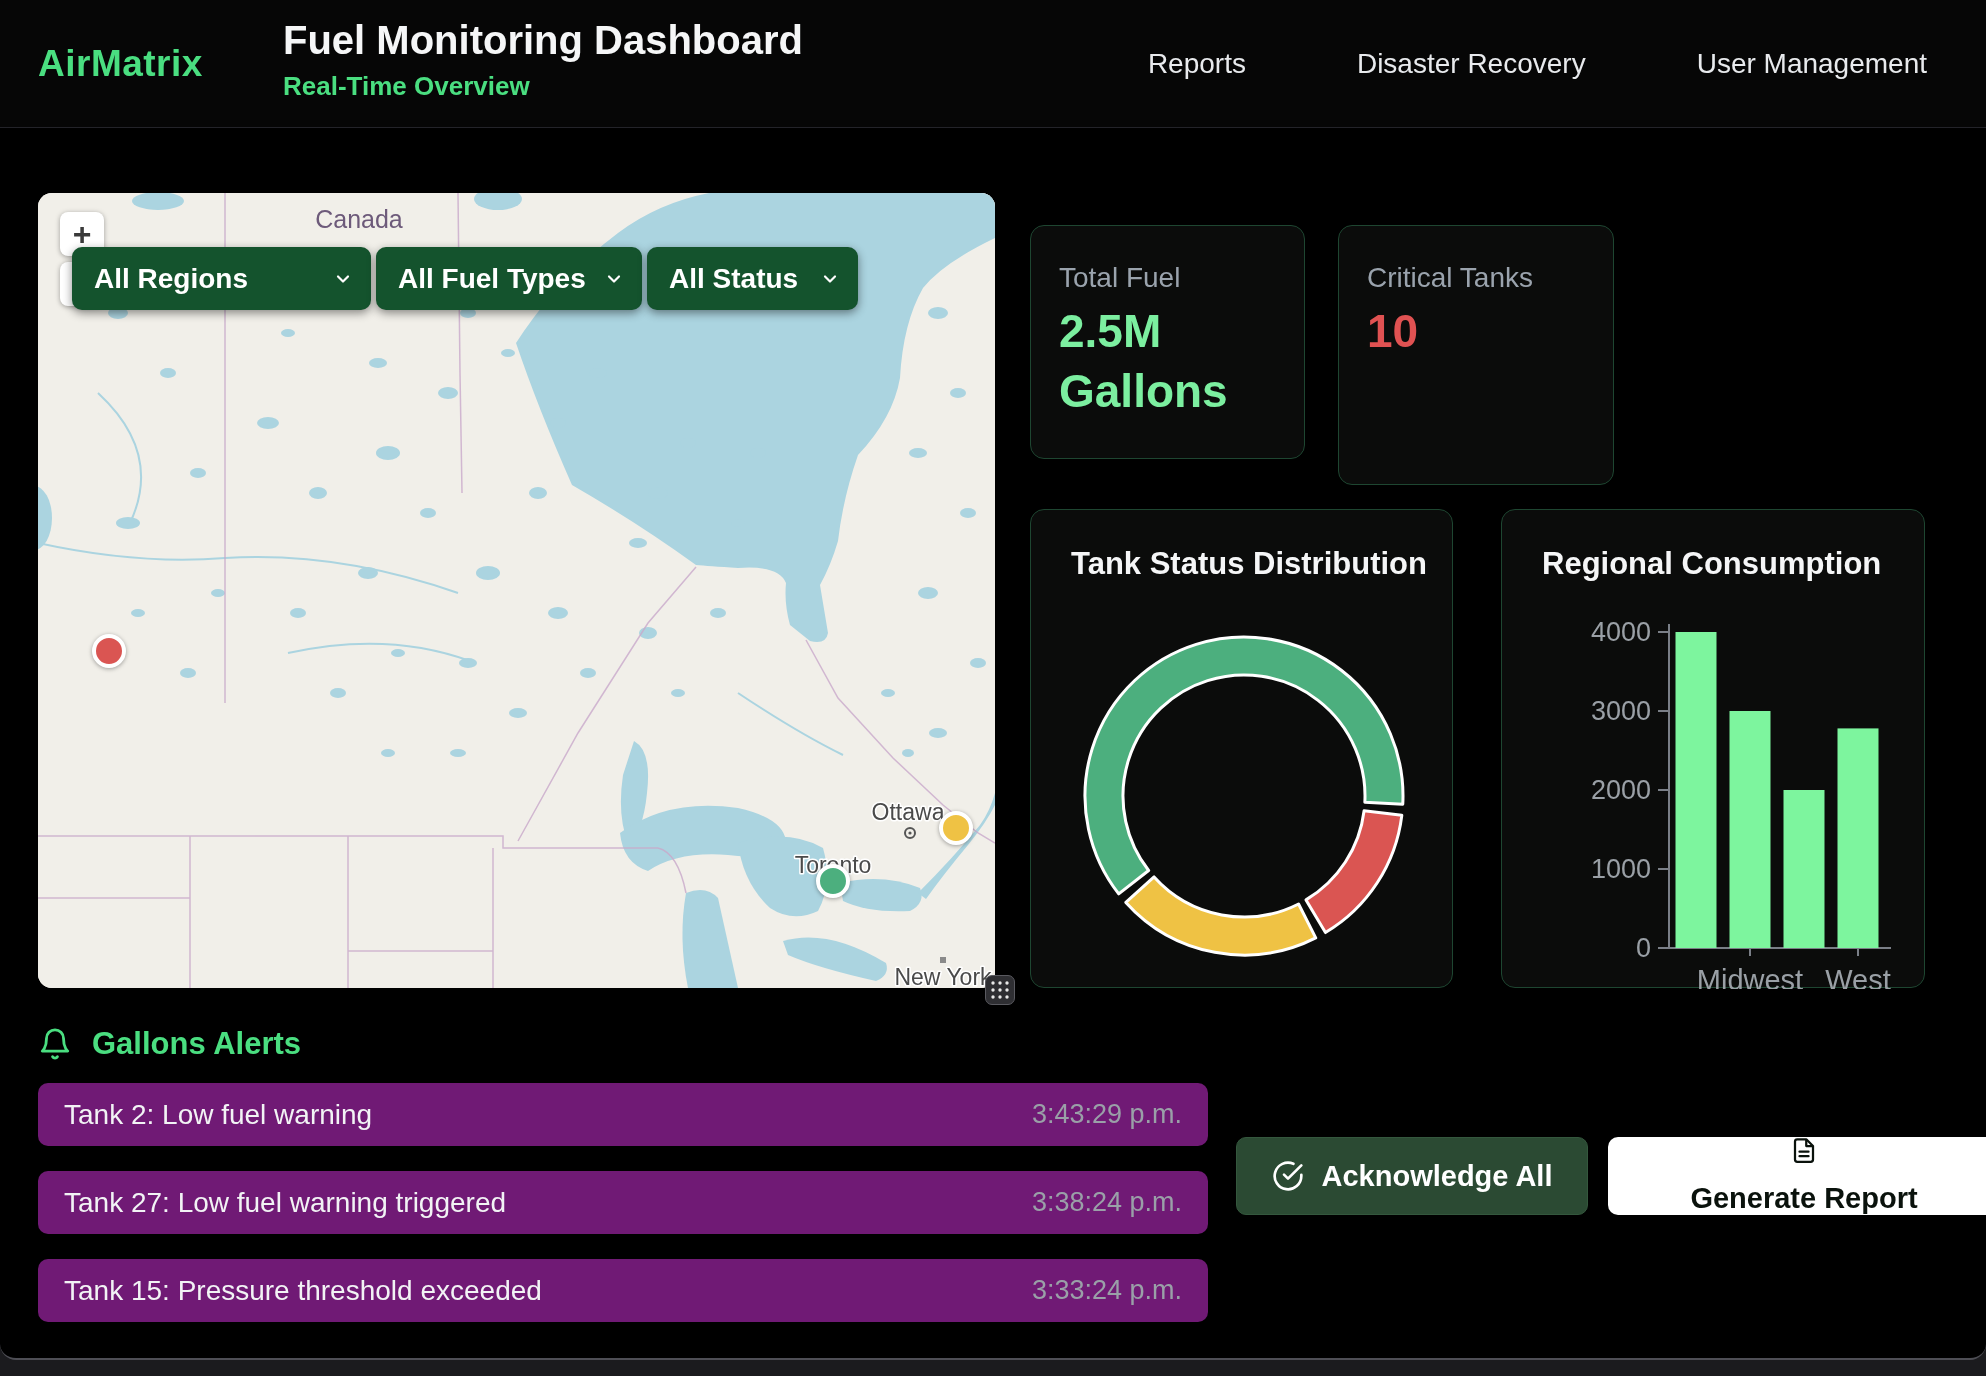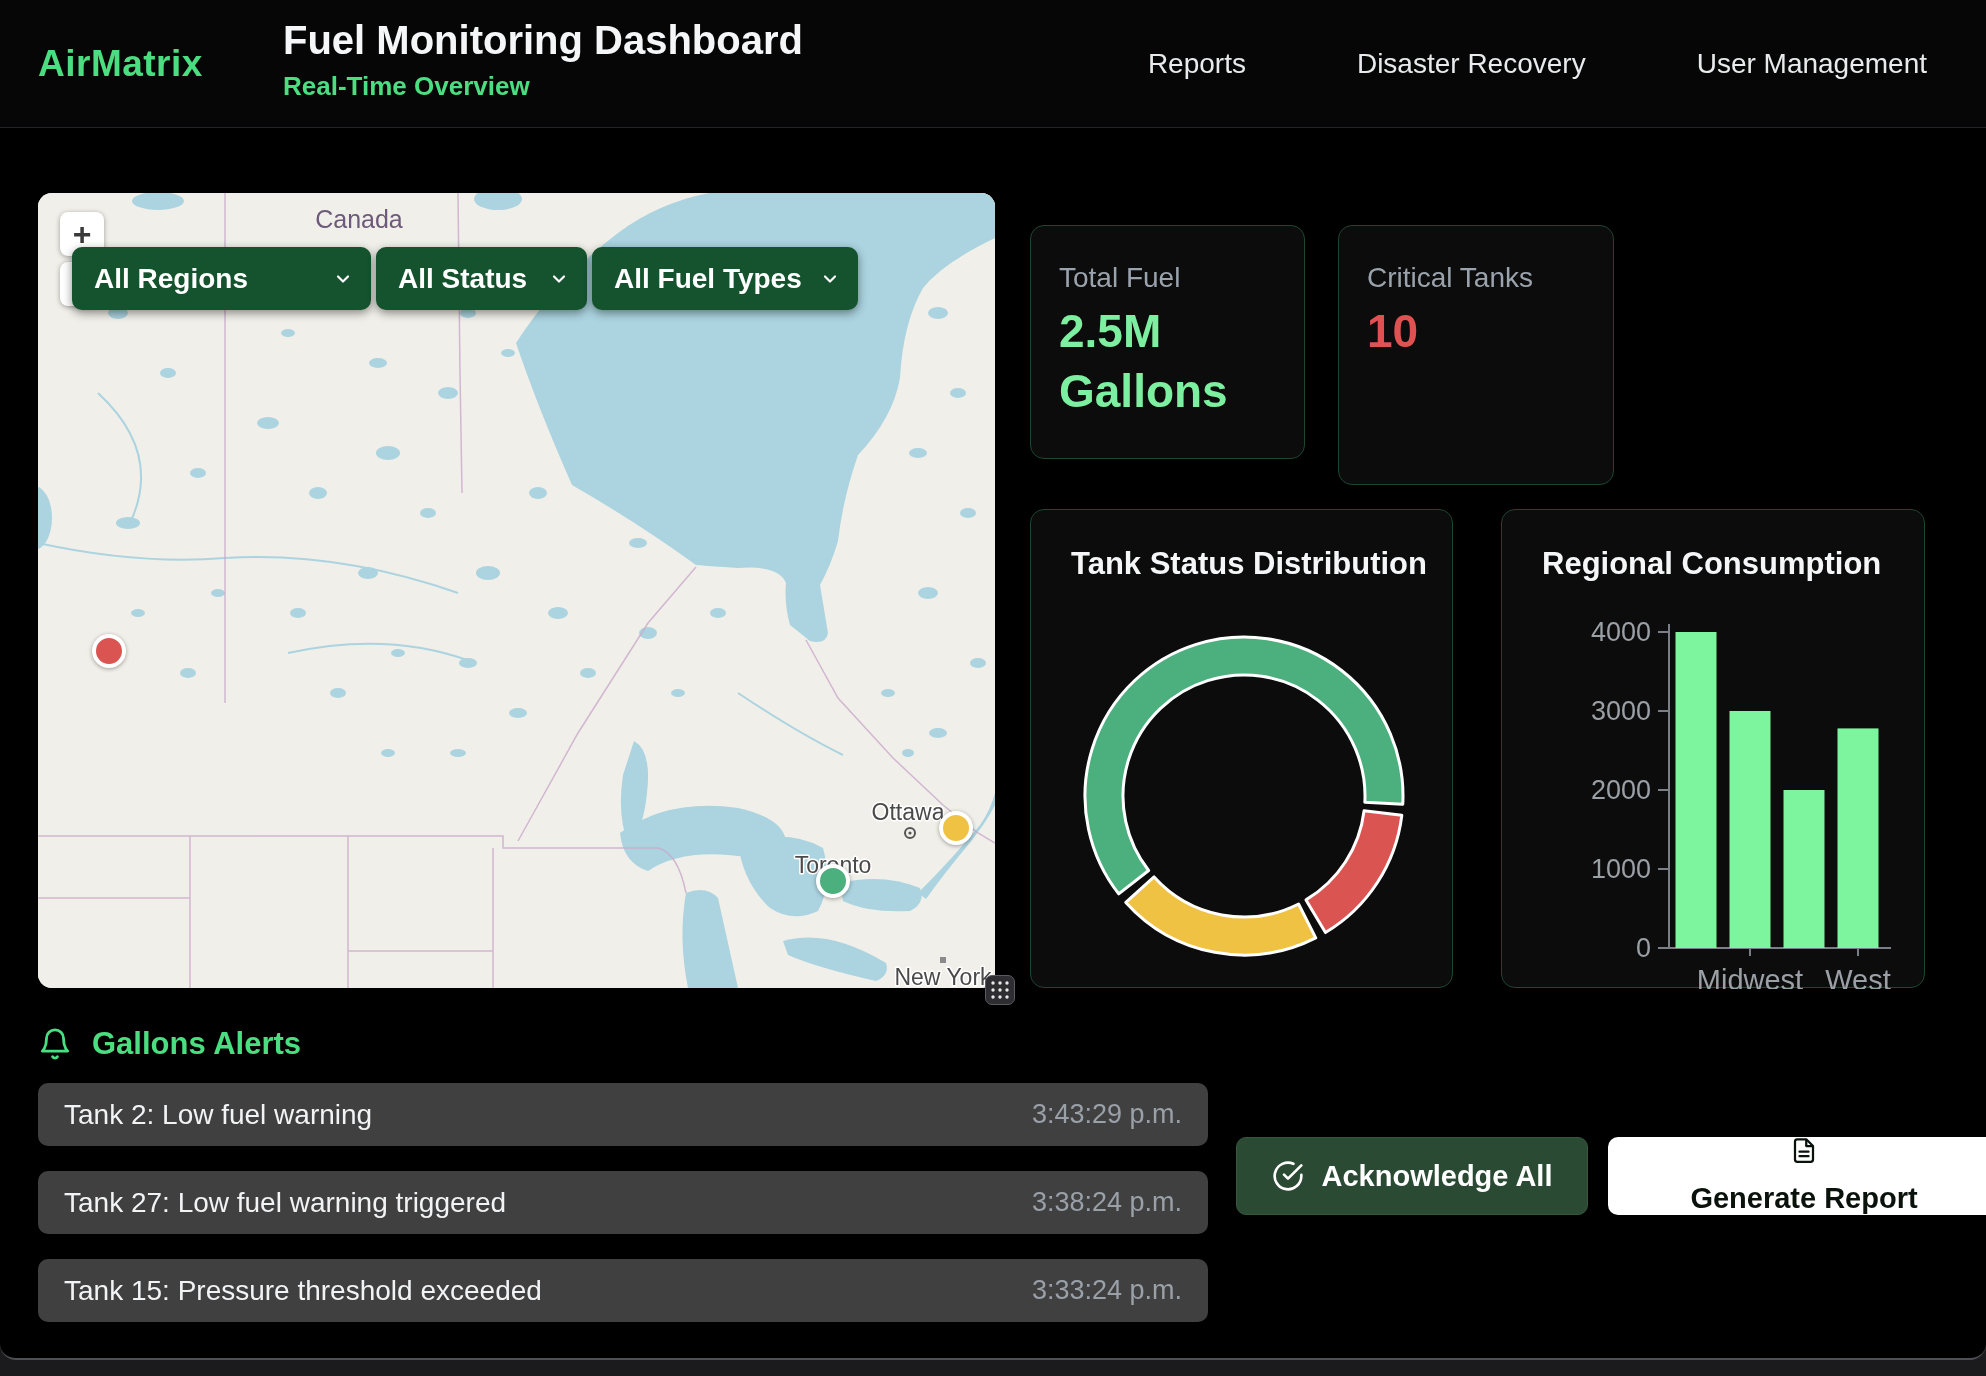--- a/index.html
+++ b/index.html
@@ -49,21 +49,21 @@
   .c2{left:1338px;top:225px;width:276px;height:260px;}
   .c3{left:1647px;top:225px;width:278px;height:234px;}
   
   .chart-card-title{position:absolute;left:40px;top:36px;font-size:31px;font-weight:700;color:#f5f6f7;}
   .donut-card{left:1030px;top:509px;width:423px;height:479px;}
   .bar-card{left:1501px;top:509px;width:424px;height:479px;}
   .chart-svg{position:absolute;left:0;top:0;}
   
   .alerts-header{left:38px;top:1026px;display:flex;align-items:center;gap:20px;}
   .alerts-title{font-size:31px;font-weight:700;color:#4ade80;}
-  .alert-row{left:38px;width:1170px;height:63px;background:#404040;border-radius:10px;
+  .alert-row{left:38px;width:1170px;height:63px;background:#701a75;border-radius:10px;
              display:flex;align-items:center;justify-content:space-between;padding:0 26px;
              box-sizing:border-box;cursor:pointer;}
   .alert-msg{font-size:28px;color:#f2f3f5;}
   .alert-time{font-size:27px;color:#9aa0a8;}
   
   .btn{height:78px;border-radius:10px;display:flex;align-items:center;justify-content:center;
        gap:18px;font-size:29px;font-weight:700;cursor:pointer;box-sizing:border-box;}
   .btn-ack{left:1236px;top:1137px;width:352px;background:#2b4a33;color:#fff;border:1px solid #34573d;}
   .btn-gen{left:1608px;top:1137px;width:392px;background:#ffffff;color:#0a120c;flex-direction:column;}
   
@@ -202,28 +202,28 @@
     <div class="zoom-btn zoom-in">+</div>
     <div class="zoom-btn zoom-out"></div>
 
     <div class="filters">
       <div class="pill w1">
         <span>All Regions</span>
         <svg width="20" height="20" viewBox="0 0 24 24">
           <polyline points="6,9 12,15 18,9" fill="none" stroke="#fff" stroke-width="2.6" stroke-linecap="round" stroke-linejoin="round"></polyline>
         </svg>
       </div>
-      <div class="pill w3">
-        <span>All Status</span>
+      <div class="pill w2">
+        <span>All Fuel Types</span>
         <svg width="20" height="20" viewBox="0 0 24 24">
           <polyline points="6,9 12,15 18,9" fill="none" stroke="#fff" stroke-width="2.6" stroke-linecap="round" stroke-linejoin="round"></polyline>
         </svg>
       </div>
-      <div class="pill w2">
-        <span>All Fuel Types</span>
+      <div class="pill w3">
+        <span>All Status</span>
         <svg width="20" height="20" viewBox="0 0 24 24">
           <polyline points="6,9 12,15 18,9" fill="none" stroke="#fff" stroke-width="2.6" stroke-linecap="round" stroke-linejoin="round"></polyline>
         </svg>
       </div>
     </div>
 
     <div class="marker" style="left: 54px; top: 441px; background: rgb(218, 85, 82);"></div>
     <div class="marker" style="left: 901px; top: 618px; background: rgb(239, 194, 68);"></div>
     <div class="marker" style="left: 778px; top: 671px; background: rgb(76, 175, 126);"></div>
   </div>

